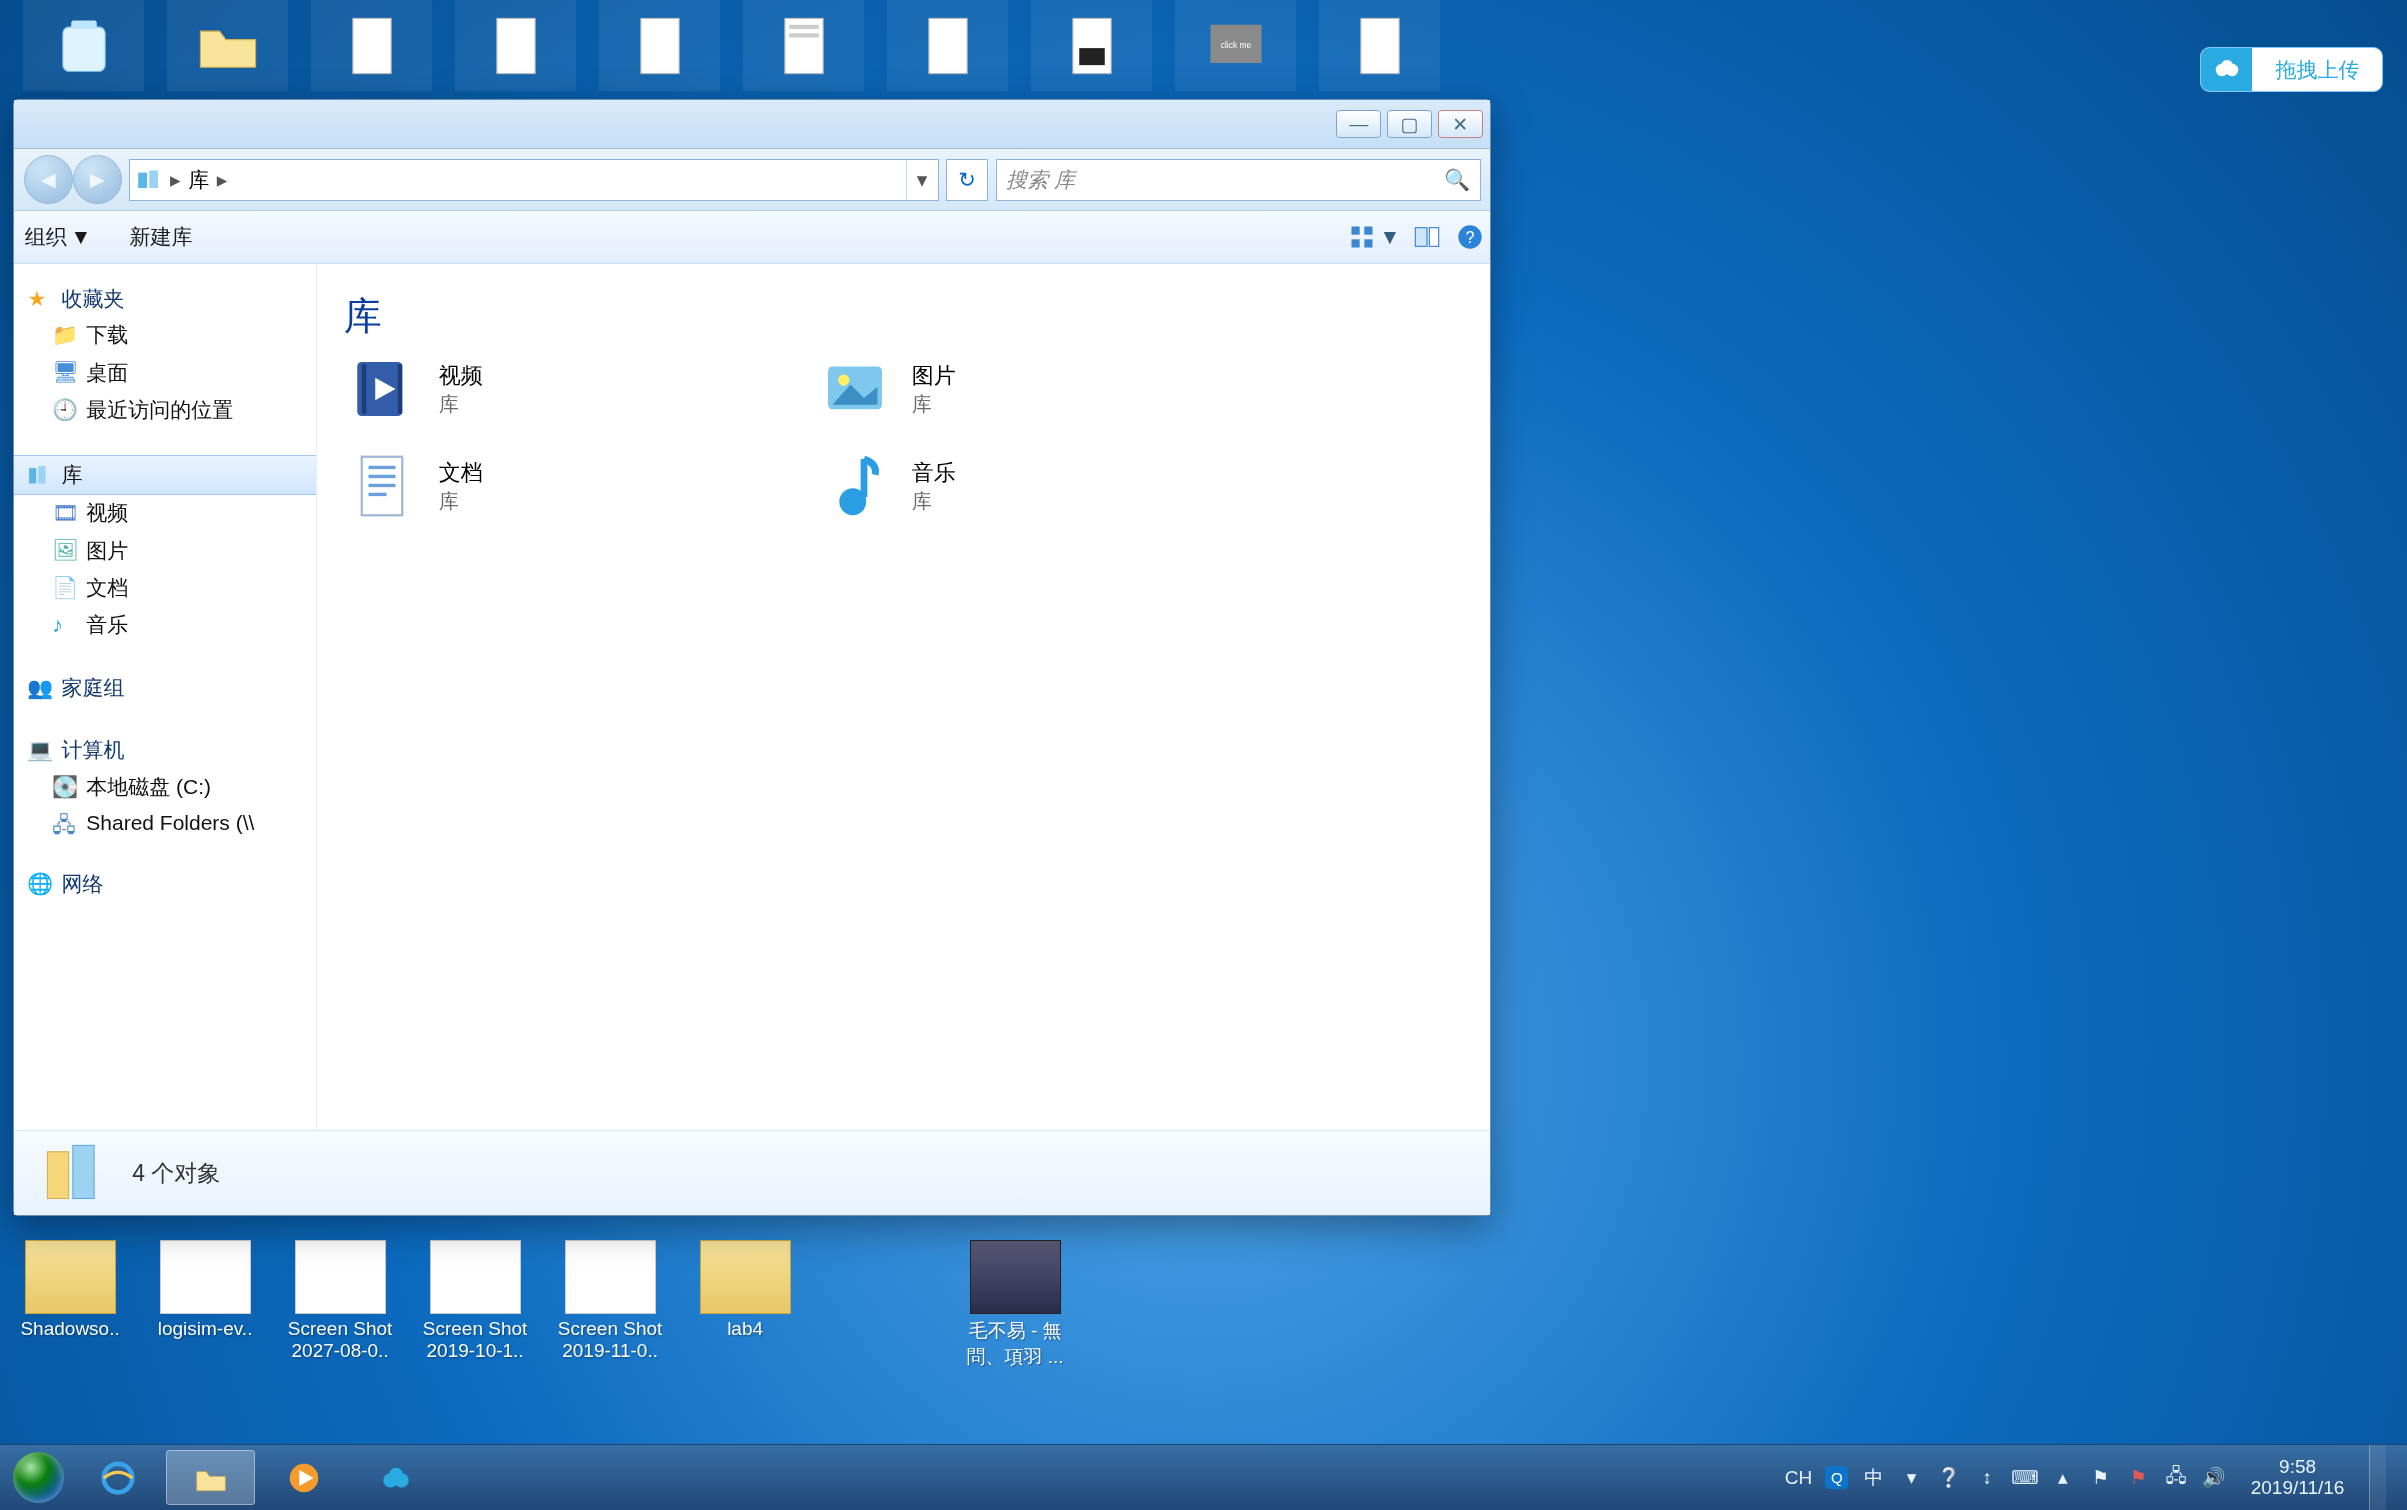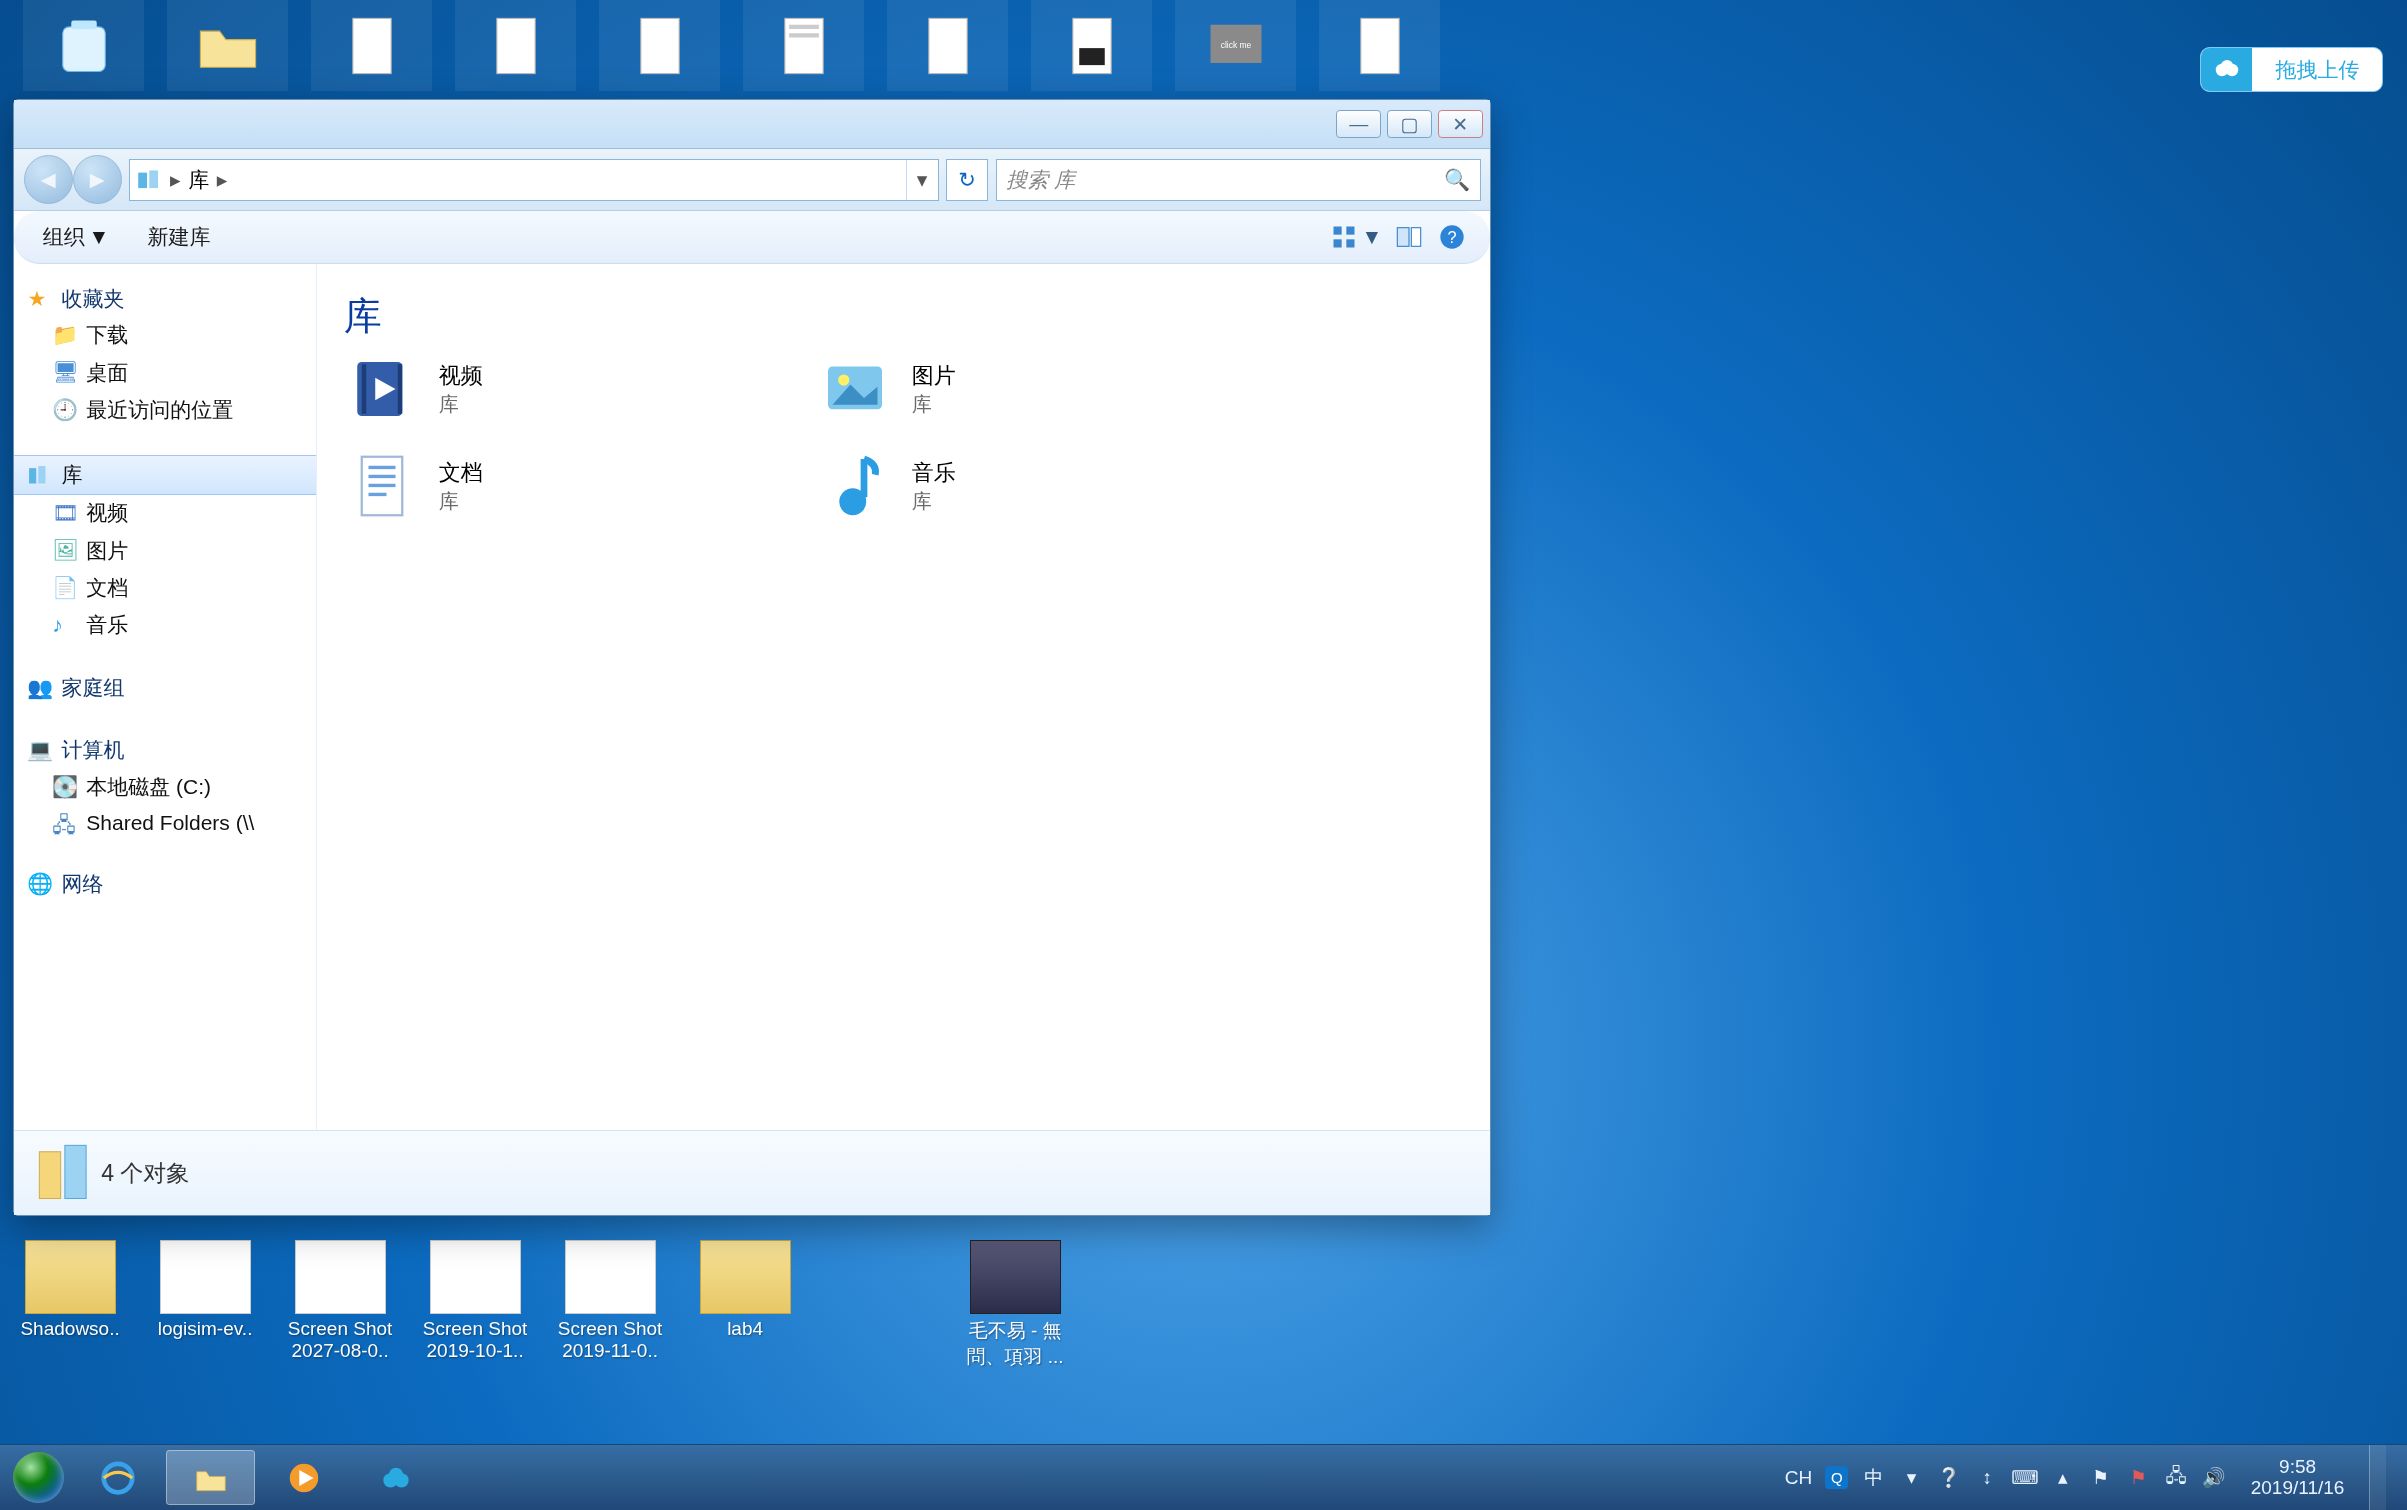--- a/index.html
+++ b/index.html
@@ -107,22 +107,22 @@
 .refreshbtn { width: 42px; height: 42px; background:#fff; border: 0.9px solid #8cb5da; display:flex; align-items:center; justify-content:center; color:#0a66c2; }
 .searchbox {
   width: 485px; height: 42px; background: #fff; border: 0.9px solid #8cb5da;
   display: flex; align-items: center; padding: 0 9.5px; color:#888; font-style: italic;
 }
 .searchbox .si { margin-left: auto; color:#4c7fb4; font-style: normal; }
 
 .toolbar {
   height: 53px; background: linear-gradient(#f3f9ff,#e4eefb);
   border-bottom: 0.9px solid #cadff2;
-  display: flex; align-items: center; padding: 0 21px;
-  color: #1a1a1a; font-size: 21px; border-radius: 26px;
+  display: flex; align-items: center; padding: 0 3px;
+  color: #1a1a1a; font-size: 21px;
 }
 .toolbar .tbtn { padding: 3.8px 7.6px; display:inline-flex; align-items:center; gap:3.8px; }
 .toolbar .spacer { flex: 1; }
 .toolbar .ricon { width: 34px; height: 34px; border:0.9px solid transparent; display:flex; align-items:center; justify-content:center; margin-left:9.5px; }
 
 .body {
   flex: 1; display: flex; overflow: hidden;
 }
 .sidebar {
   width: 303px; background: #fff; border-right: 0.9px solid #e6eff7;
@@ -166,21 +166,21 @@
 }
 .lib-item { display:flex; align-items:center; gap:19px; }
 .lib-icon { width: 76px; height: 76px; display:flex; align-items:center; justify-content:center; }
 .lib-icon svg { width: 72px; height: 72px; }
 .lib-text .t1 { font-size: 22px; color:#000; }
 .lib-text .t2 { font-size: 20px; color:#6a6a6a; }
 
 .statusbar {
   height: 85px; border-top: 0.9px solid #d6e4f2;
   background: linear-gradient(#f6fbff,#e9f3fd);
-  display:flex; align-items:center; padding: 0 19px; 
+  display:flex; align-items:center; padding: 0 27px; gap: 23px;
 }
 .statusbar .bigico { width: 68px; height: 68px; }
 .statusbar .stxt { color:#333; font-size: 23px; }
 
 
 .taskbar {
   position: absolute; left: 0; right: 0; bottom: 0; height: 66px;
   background: linear-gradient(#376ea5,#2a5889 60%, #204878);
   border-top: 0.9px solid #1e4472;
   display: flex; align-items: center; padding-left: 5.7px;

